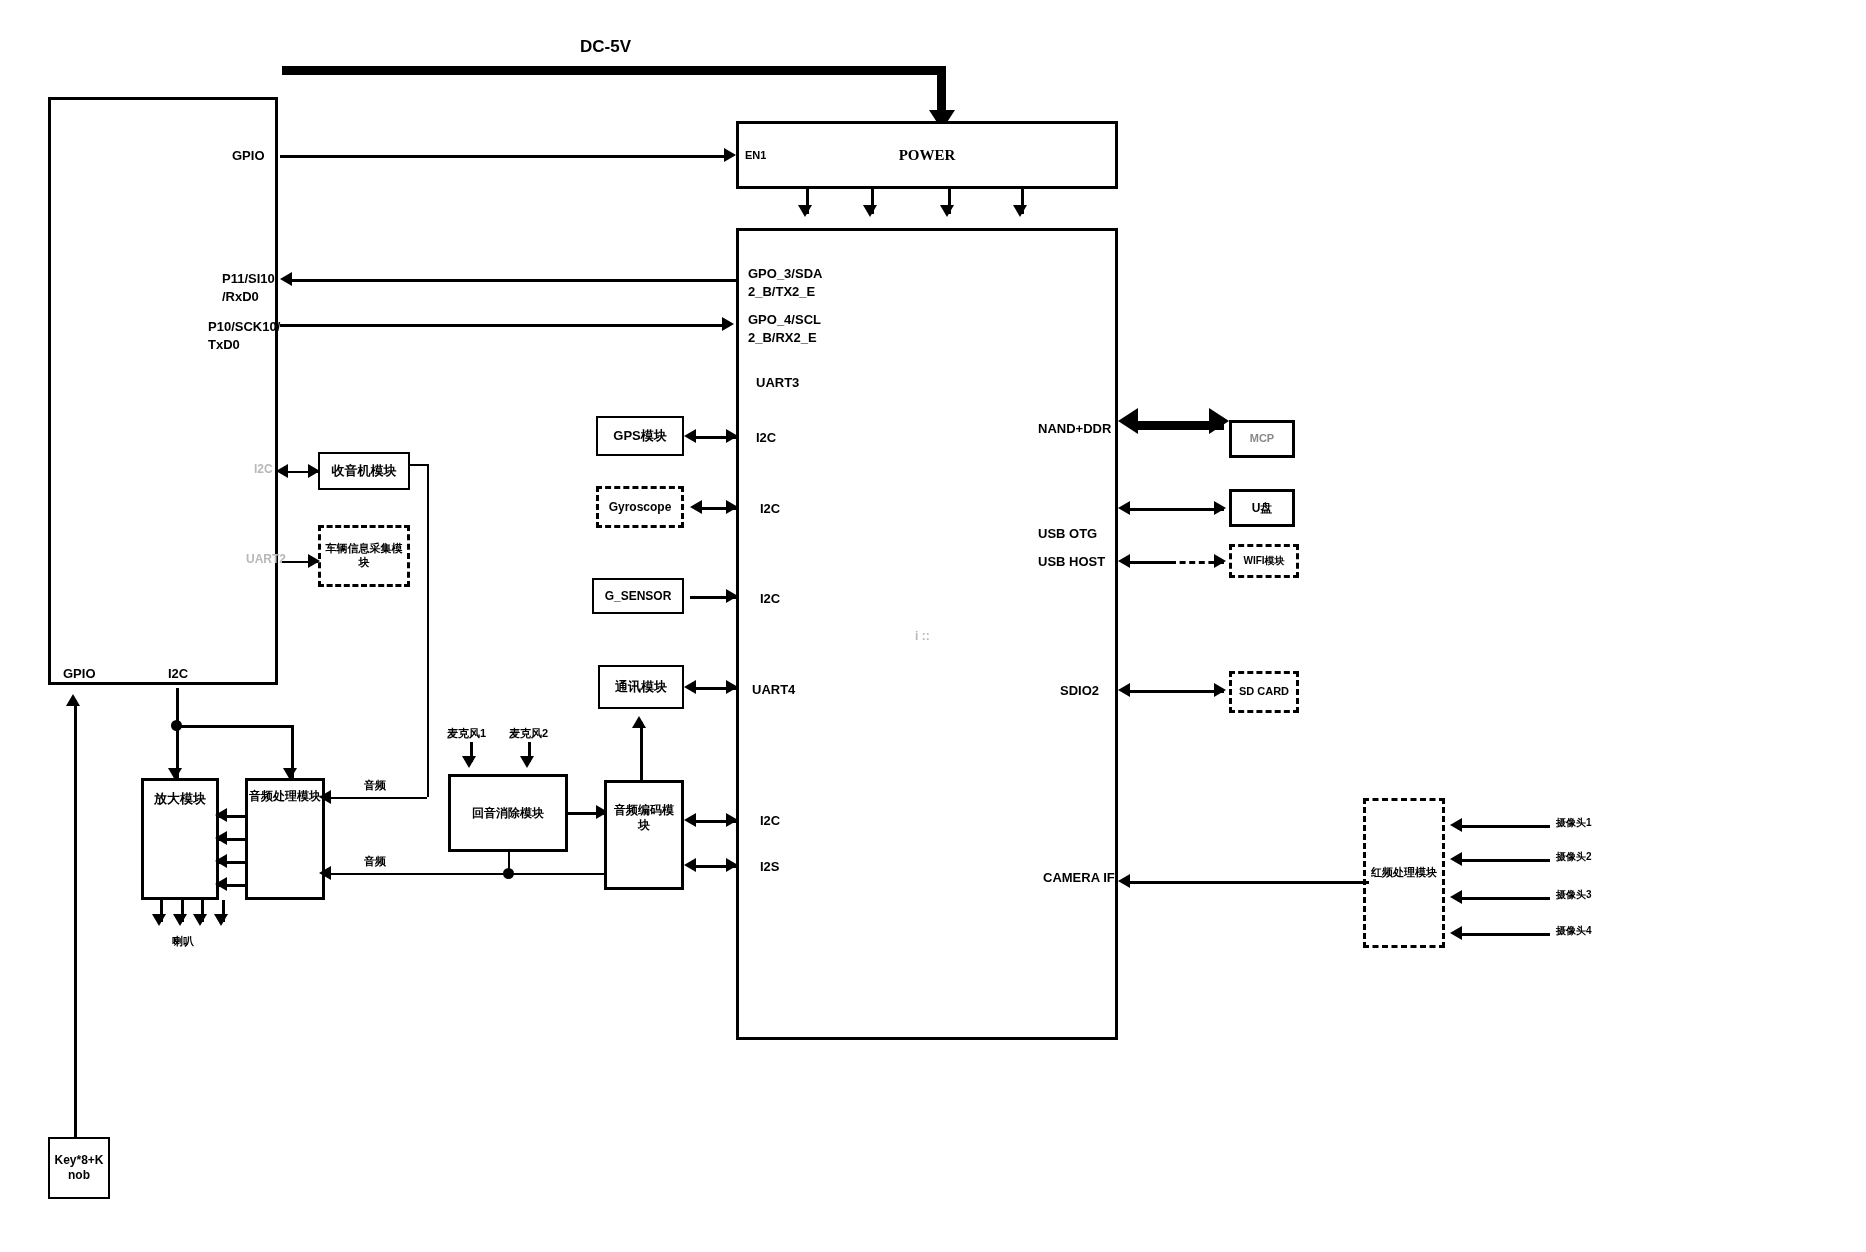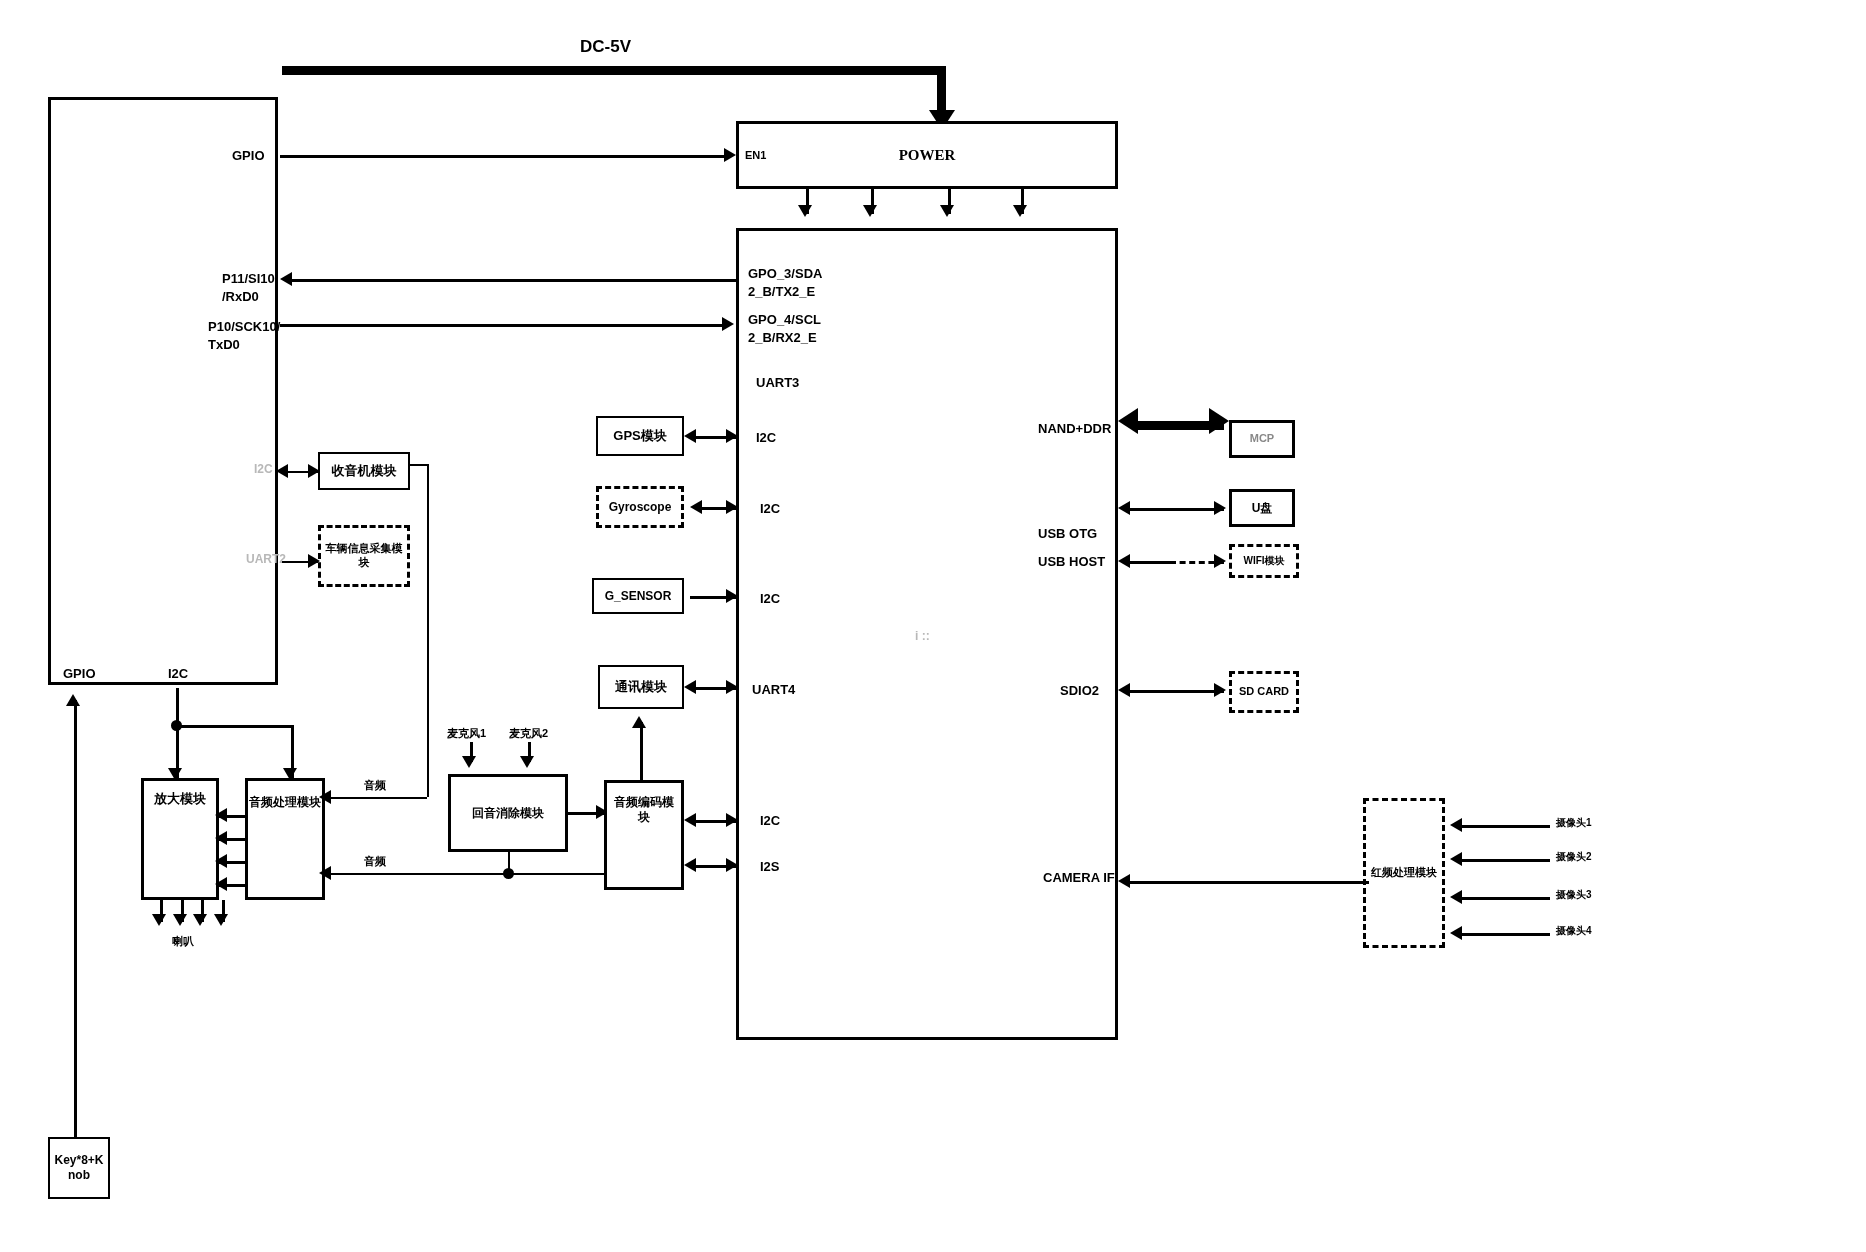--- a/index.html
+++ b/index.html
@@ -163,21 +163,21 @@
   <div class="vl" style="left:176px;top:725px;height:53px;"></div>
   <div class="vl" style="left:291px;top:725px;height:53px;"></div>
   <div class="ar d" style="left:168px;top:768px;"></div>
   <div class="ar d" style="left:283px;top:768px;"></div>
   <div style="position:absolute;left:171px;top:720px;width:11px;height:11px;background:#000;border-radius:50%;"></div>
 
   <div class="box" style="left:141px;top:778px;width:78px;height:122px;align-items:flex-start;padding-top:10px;">
     <span>放大模块</span>
   </div>
 
-  <div class="box" style="left:245px;top:778px;width:80px;height:122px;align-items:flex-start;padding-top:14px;font-size:12px;">
+  <div class="box" style="left:245px;top:778px;width:80px;height:122px;align-items:flex-start;padding-top:8px;font-size:12px;">
     <span>音频处理模块</span>
   </div>
 
   <div class="hl" style="left:219px;top:815px;width:26px;"></div>
   <div class="ar l" style="left:215px;top:808px;"></div>
   <div class="hl" style="left:219px;top:838px;width:26px;"></div>
   <div class="ar l" style="left:215px;top:831px;"></div>
   <div class="hl" style="left:219px;top:861px;width:26px;"></div>
   <div class="ar l" style="left:215px;top:854px;"></div>
   <div class="hl" style="left:219px;top:884px;width:26px;"></div>
@@ -211,21 +211,21 @@
   <div class="lbl sm" style="left:509px;top:726px;">麦克风2</div>
   <div class="vl" style="left:528px;top:742px;height:20px;"></div>
   <div class="ar d" style="left:520px;top:756px;"></div>
 
   <div class="hl" style="left:568px;top:812px;width:36px;"></div>
   <div class="ar r" style="left:596px;top:805px;"></div>
 
   <div style="position:absolute;left:503px;top:868px;width:11px;height:11px;background:#000;border-radius:50%;"></div>
   <div class="vl thin" style="left:508px;top:852px;height:22px;"></div>
 
-  <div class="box" style="left:604px;top:780px;width:80px;height:110px;align-items:flex-start;padding-top:12px;
+  <div class="box" style="left:604px;top:780px;width:80px;height:110px;align-items:flex-start;padding-top:20px;
               font-size:12px;white-space:pre-line;">
     <span>音频编码模
 块</span>
   </div>
 
   <div class="hl" style="left:690px;top:820px;width:46px;"></div>
   <div class="ar l" style="left:684px;top:813px;"></div>
   <div class="ar r" style="left:726px;top:813px;"></div>
 
   <div class="hl" style="left:690px;top:865px;width:46px;"></div>

